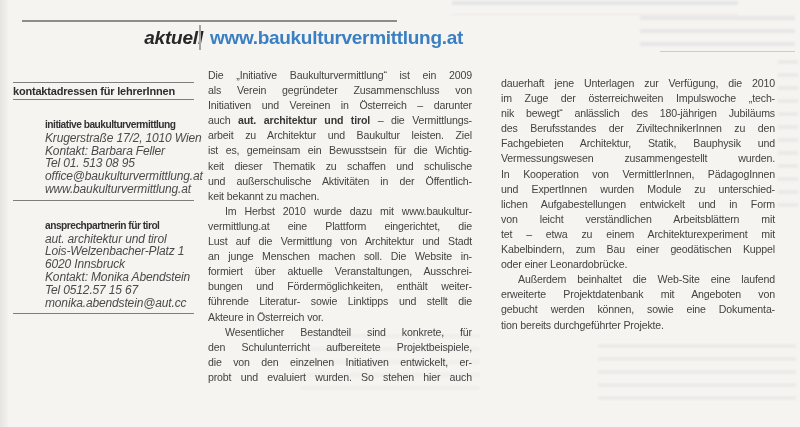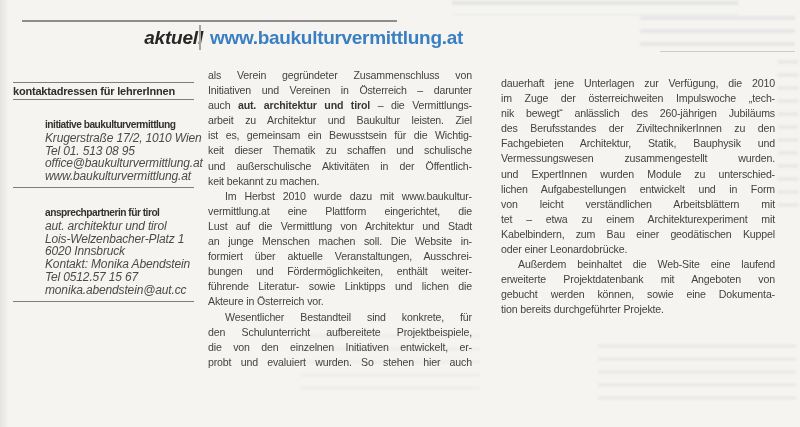--- a/index.html
+++ b/index.html
@@ -80,67 +80,70 @@
   <div class="site-url" style="color: rgb(58, 127, 193);">www.baukulturvermittlung.at</div>
 
   <div class="sidebar">
     <div class="rule"></div>
     <div class="sb-heading">kontaktadressen für lehrerInnen</div>
     <div class="rule"></div>
     <div>
         <div class="sb-block">
           <div class="sb-title">initiative baukulturvermittlung</div>
           <div class="sb-line">Krugerstraße 17/2, 1010 Wien</div>
+          <div class="sb-line">Kontakt: Barbara Feller</div>
           <div class="sb-line">Tel 01. 513 08 95</div>
           <div class="sb-line">office@baukulturvermittlung.at</div>
           <div class="sb-line">www.baukulturvermittlung.at</div>
         </div>
         <div class="rule"></div>
         <div class="sb-block">
           <div class="sb-title">ansprechpartnerin für tirol</div>
           <div class="sb-line">aut. architektur und tirol</div>
           <div class="sb-line">Lois-Welzenbacher-Platz 1</div>
           <div class="sb-line">6020 Innsbruck</div>
           <div class="sb-line">Kontakt: Monika Abendstein</div>
           <div class="sb-line">Tel 0512.57 15 67</div>
           <div class="sb-line">monika.abendstein@aut.cc</div>
         </div>
         <div class="rule"></div>
       </div>
   </div>
 
   <div class="col col1">
+      <div class="tline">Die „Initiative Baukulturvermittlung“ ist ein 2009</div>
       <div class="tline">als Verein gegründeter Zusammenschluss von</div>
       <div class="tline">Initiativen und Vereinen in Österreich – darunter</div>
       <div class="tline">auch <b>aut. architektur und tirol</b> – die Vermittlungs-</div>
       <div class="tline">arbeit zu Architektur und Baukultur leisten. Ziel</div>
       <div class="tline">ist es, gemeinsam ein Bewusstsein für die Wichtig-</div>
       <div class="tline">keit dieser Thematik zu schaffen und schulische</div>
       <div class="tline">und außerschulische Aktivitäten in der Öffentlich-</div>
       <div class="tline end">keit bekannt zu machen.</div>
       <div class="tline ind">Im Herbst 2010 wurde dazu mit www.baukultur-</div>
       <div class="tline">vermittlung.at eine Plattform eingerichtet, die</div>
       <div class="tline">Lust auf die Vermittlung von Architektur und Stadt</div>
       <div class="tline">an junge Menschen machen soll. Die Website in-</div>
       <div class="tline">formiert über aktuelle Veranstaltungen, Ausschrei-</div>
       <div class="tline">bungen und Fördermöglichkeiten, enthält weiter-</div>
-      <div class="tline">führende Literatur- sowie Linktipps und lichen die</div>
+      <div class="tline">führende Literatur- sowie Linktipps und stellt die</div>
       <div class="tline end">Akteure in Österreich vor.</div>
       <div class="tline ind">Wesentlicher Bestandteil sind konkrete, für</div>
       <div class="tline">den Schulunterricht aufbereitete Projektbeispiele,</div>
       <div class="tline">die von den einzelnen Initiativen entwickelt, er-</div>
       <div class="tline">probt und evaluiert wurden. So stehen hier auch</div>
     </div>
   <div class="col col2">
       <div class="tline">dauerhaft jene Unterlagen zur Verfügung, die 2010</div>
       <div class="tline">im Zuge der österreichweiten Impulswoche „tech-</div>
-      <div class="tline">nik bewegt“ anlässlich des 260-jährigen Jubiläums</div>
+      <div class="tline">nik bewegt“ anlässlich des 180-jährigen Jubiläums</div>
       <div class="tline">des Berufsstandes der ZiviltechnikerInnen zu den</div>
       <div class="tline">Fachgebieten Architektur, Statik, Bauphysik und</div>
       <div class="tline">Vermessungswesen zusammengestellt wurden.</div>
+      <div class="tline">In Kooperation von VermittlerInnen, PädagogInnen</div>
       <div class="tline">und ExpertInnen wurden Module zu unterschied-</div>
       <div class="tline">lichen Aufgabestellungen entwickelt und in Form</div>
       <div class="tline">von leicht verständlichen Arbeitsblättern mit</div>
       <div class="tline">tet – etwa zu einem Architekturexperiment mit</div>
       <div class="tline">Kabelbindern, zum Bau einer geodätischen Kuppel</div>
       <div class="tline end">oder einer Leonardobrücke.</div>
       <div class="tline ind">Außerdem beinhaltet die Web-Site eine laufend</div>
       <div class="tline">erweiterte Projektdatenbank mit Angeboten von</div>
       <div class="tline">gebucht werden können, sowie eine Dokumenta-</div>
       <div class="tline end">tion bereits durchgeführter Projekte.</div>

